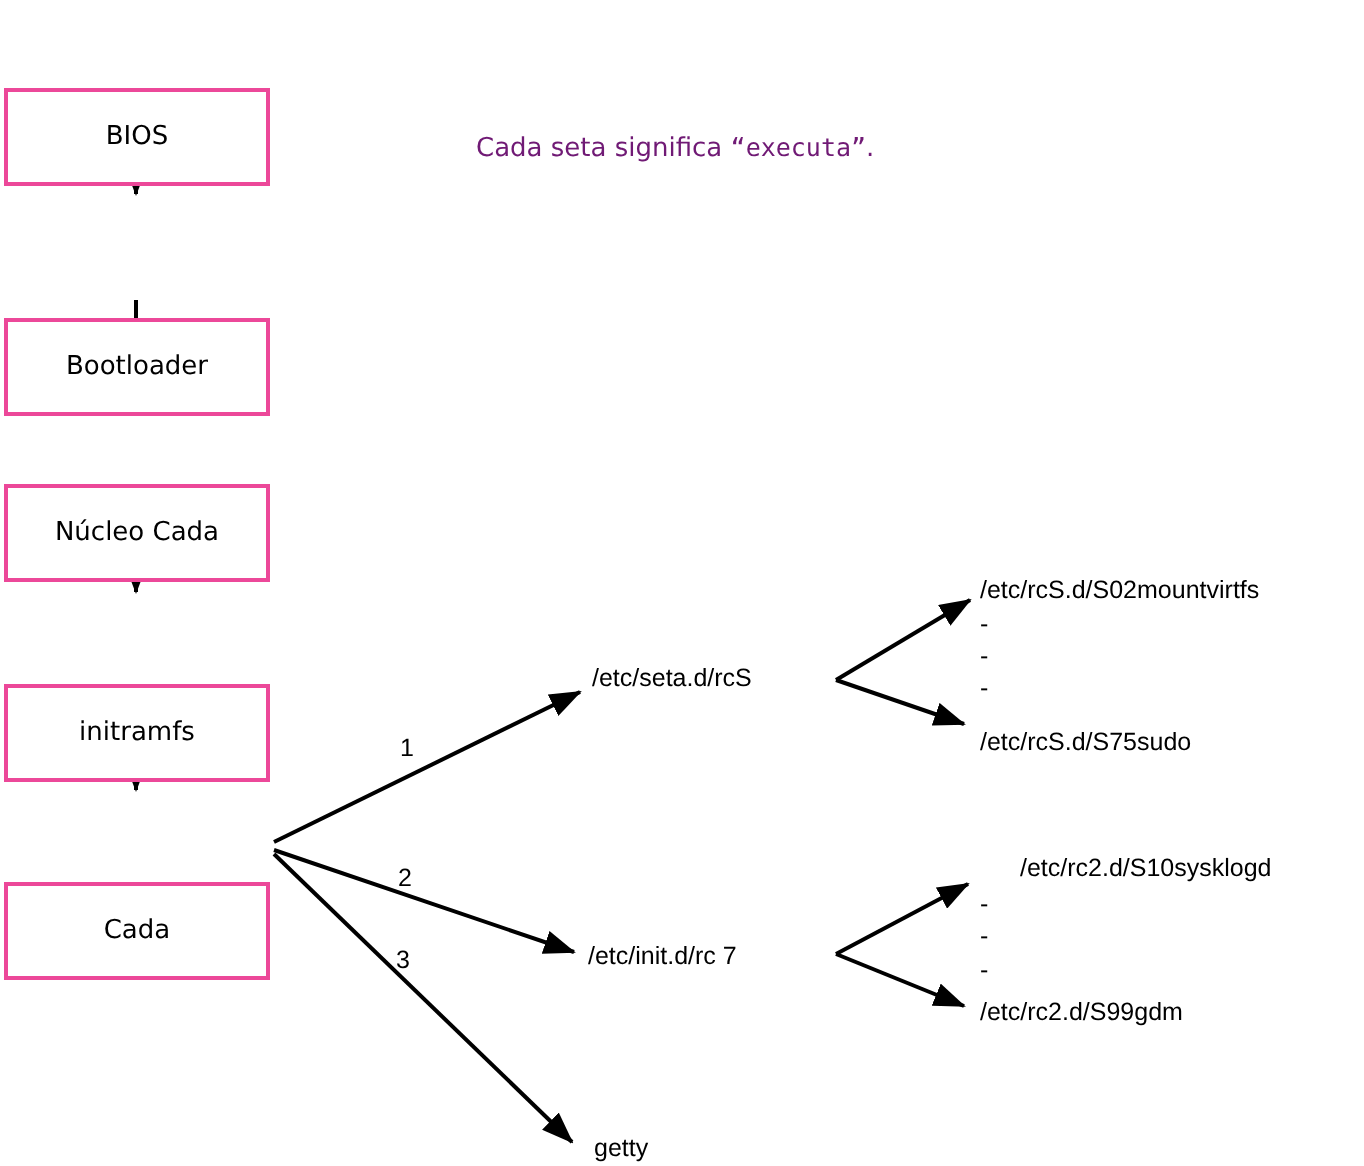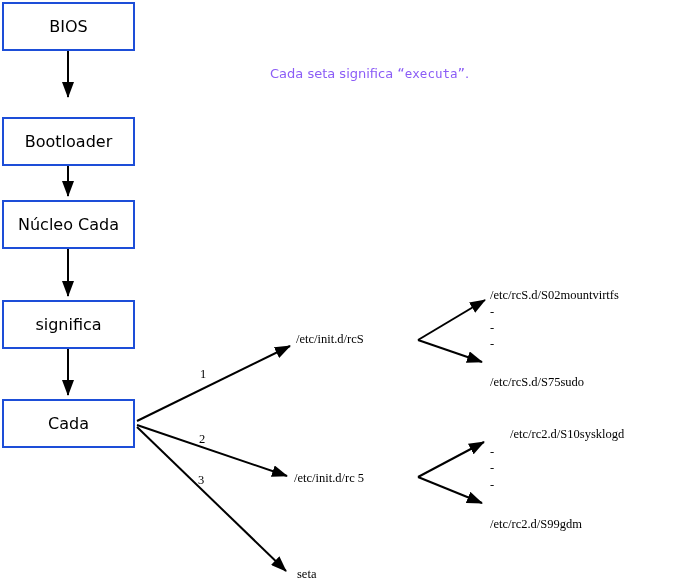--- a/index.html
+++ b/index.html
@@ -14,39 +14,39 @@
   #arrow-layer {
     position: absolute; left: 0; top: 0;
     width: 682px; height: 583px;
     pointer-events: none;
   }
   .node {
     position: absolute;
     left: 2px; width: 133px; height: 49px;
     box-sizing: border-box;
     background: #ffffff;
-    border: 2px solid #1d4ed8;
+    border: 2px solid #ec4899;
     display: flex; align-items: center; justify-content: center;
-    font-size: 16px; color: #000000;
+    font-size: 13px; color: #000000;
     white-space: nowrap;
+    margin-top: 42px;
   }
   .mono {
     position: absolute;
-    font-family: Liberation Serif, serif;
+    font-family: Liberation Sans, sans-serif;
     font-size: 12.5px; line-height: 16px;
     color: #000000;
     white-space: pre;
   }
   .note {
     position: absolute;
     left: 238px; top: 66px;
     font-size: 13px; line-height: 16px;
-    color: #8b5cf6;
+    color: #701a75;
     white-space: pre;
-    margin-left: 32px;
   }
   .note .cmd {
     font-family: "DejaVu Sans Mono", "Liberation Mono", monospace;
     font-size: 12.5px;
   }
 </style>
 </head>
 <body>
 
 <svg id="arrow-layer" viewBox="0 0 682 583" xmlns="http://www.w3.org/2000/svg">
@@ -75,37 +75,37 @@
 <div class="node" style="top:2px">
     <span>BIOS</span>
   </div>
 <div class="node" style="top:117px">
     <span>Bootloader</span>
   </div>
 <div class="node" style="top:200px">
     <span>Núcleo Cada</span>
   </div>
 <div class="node" style="top:300px">
-    <span>significa</span>
+    <span>initramfs</span>
   </div>
 <div class="node" style="top:399px">
     <span>Cada</span>
   </div>
 
 <div class="mono" style="left:200px; top:366px">1</div>
 <div class="mono" style="left:199px; top:431px">2</div>
 <div class="mono" style="left:198px; top:472px">3</div>
 
-<div class="mono" style="left:296px; top:331px">/etc/init.d/rcS</div>
-<div class="mono" style="left:294px; top:470px">/etc/init.d/rc 5</div>
-<div class="mono" style="left:297px; top:566px">seta</div>
+<div class="mono" style="left:296px; top:331px">/etc/seta.d/rcS</div>
+<div class="mono" style="left:294px; top:470px">/etc/init.d/rc 7</div>
+<div class="mono" style="left:297px; top:566px">getty</div>
 
 <div class="mono" style="left:490px; top:287px">/etc/rcS.d/S02mountvirtfs</div>
 <div class="mono" style="left:490px; top:304px">-</div>
 <div class="mono" style="left:490px; top:320px">-</div>
 <div class="mono" style="left:490px; top:336px">-</div>
-<div class="mono" style="left:490px; top:374px">/etc/rcS.d/S75sudo</div>
+<div class="mono" style="left:490px; top:363px">/etc/rcS.d/S75sudo</div>
 
 <div class="mono" style="left:510px; top:426px">/etc/rc2.d/S10sysklogd</div>
 <div class="mono" style="left:490px; top:444px">-</div>
 <div class="mono" style="left:490px; top:460px">-</div>
 <div class="mono" style="left:490px; top:477px">-</div>
-<div class="mono" style="left:490px; top:516px">/etc/rc2.d/S99gdm</div>
+<div class="mono" style="left:490px; top:498px">/etc/rc2.d/S99gdm</div>
 
 </body></html>

